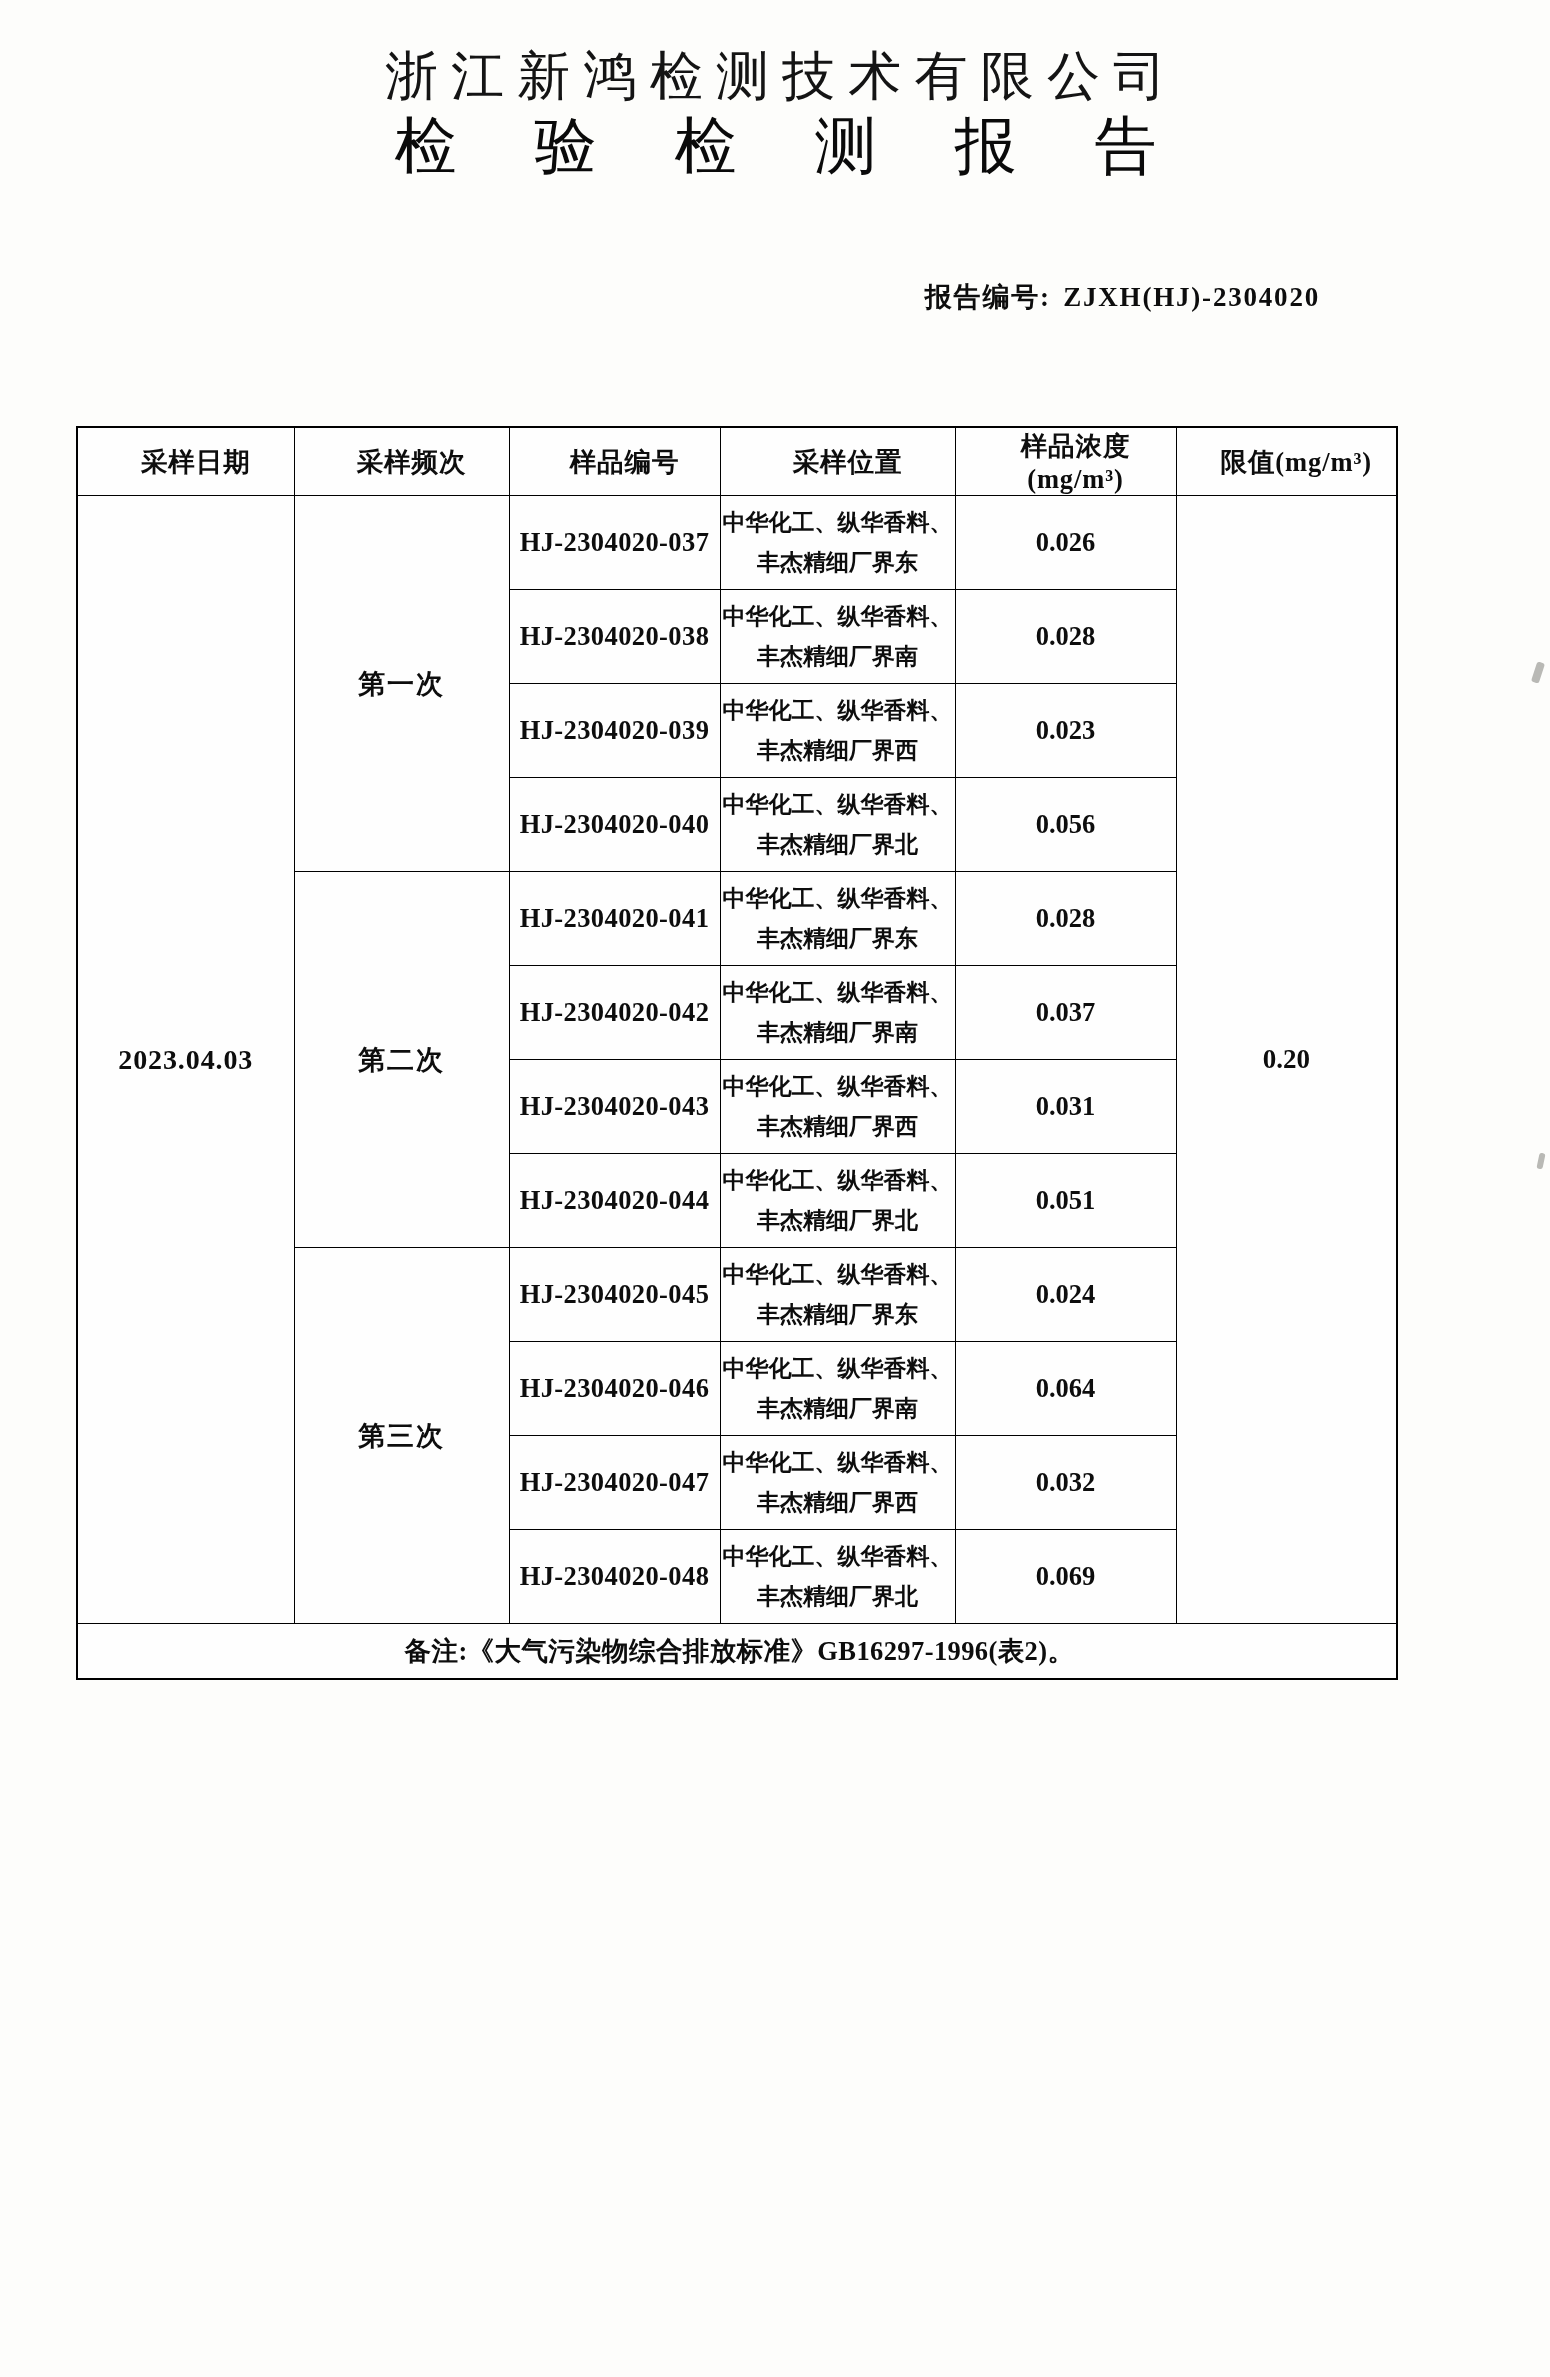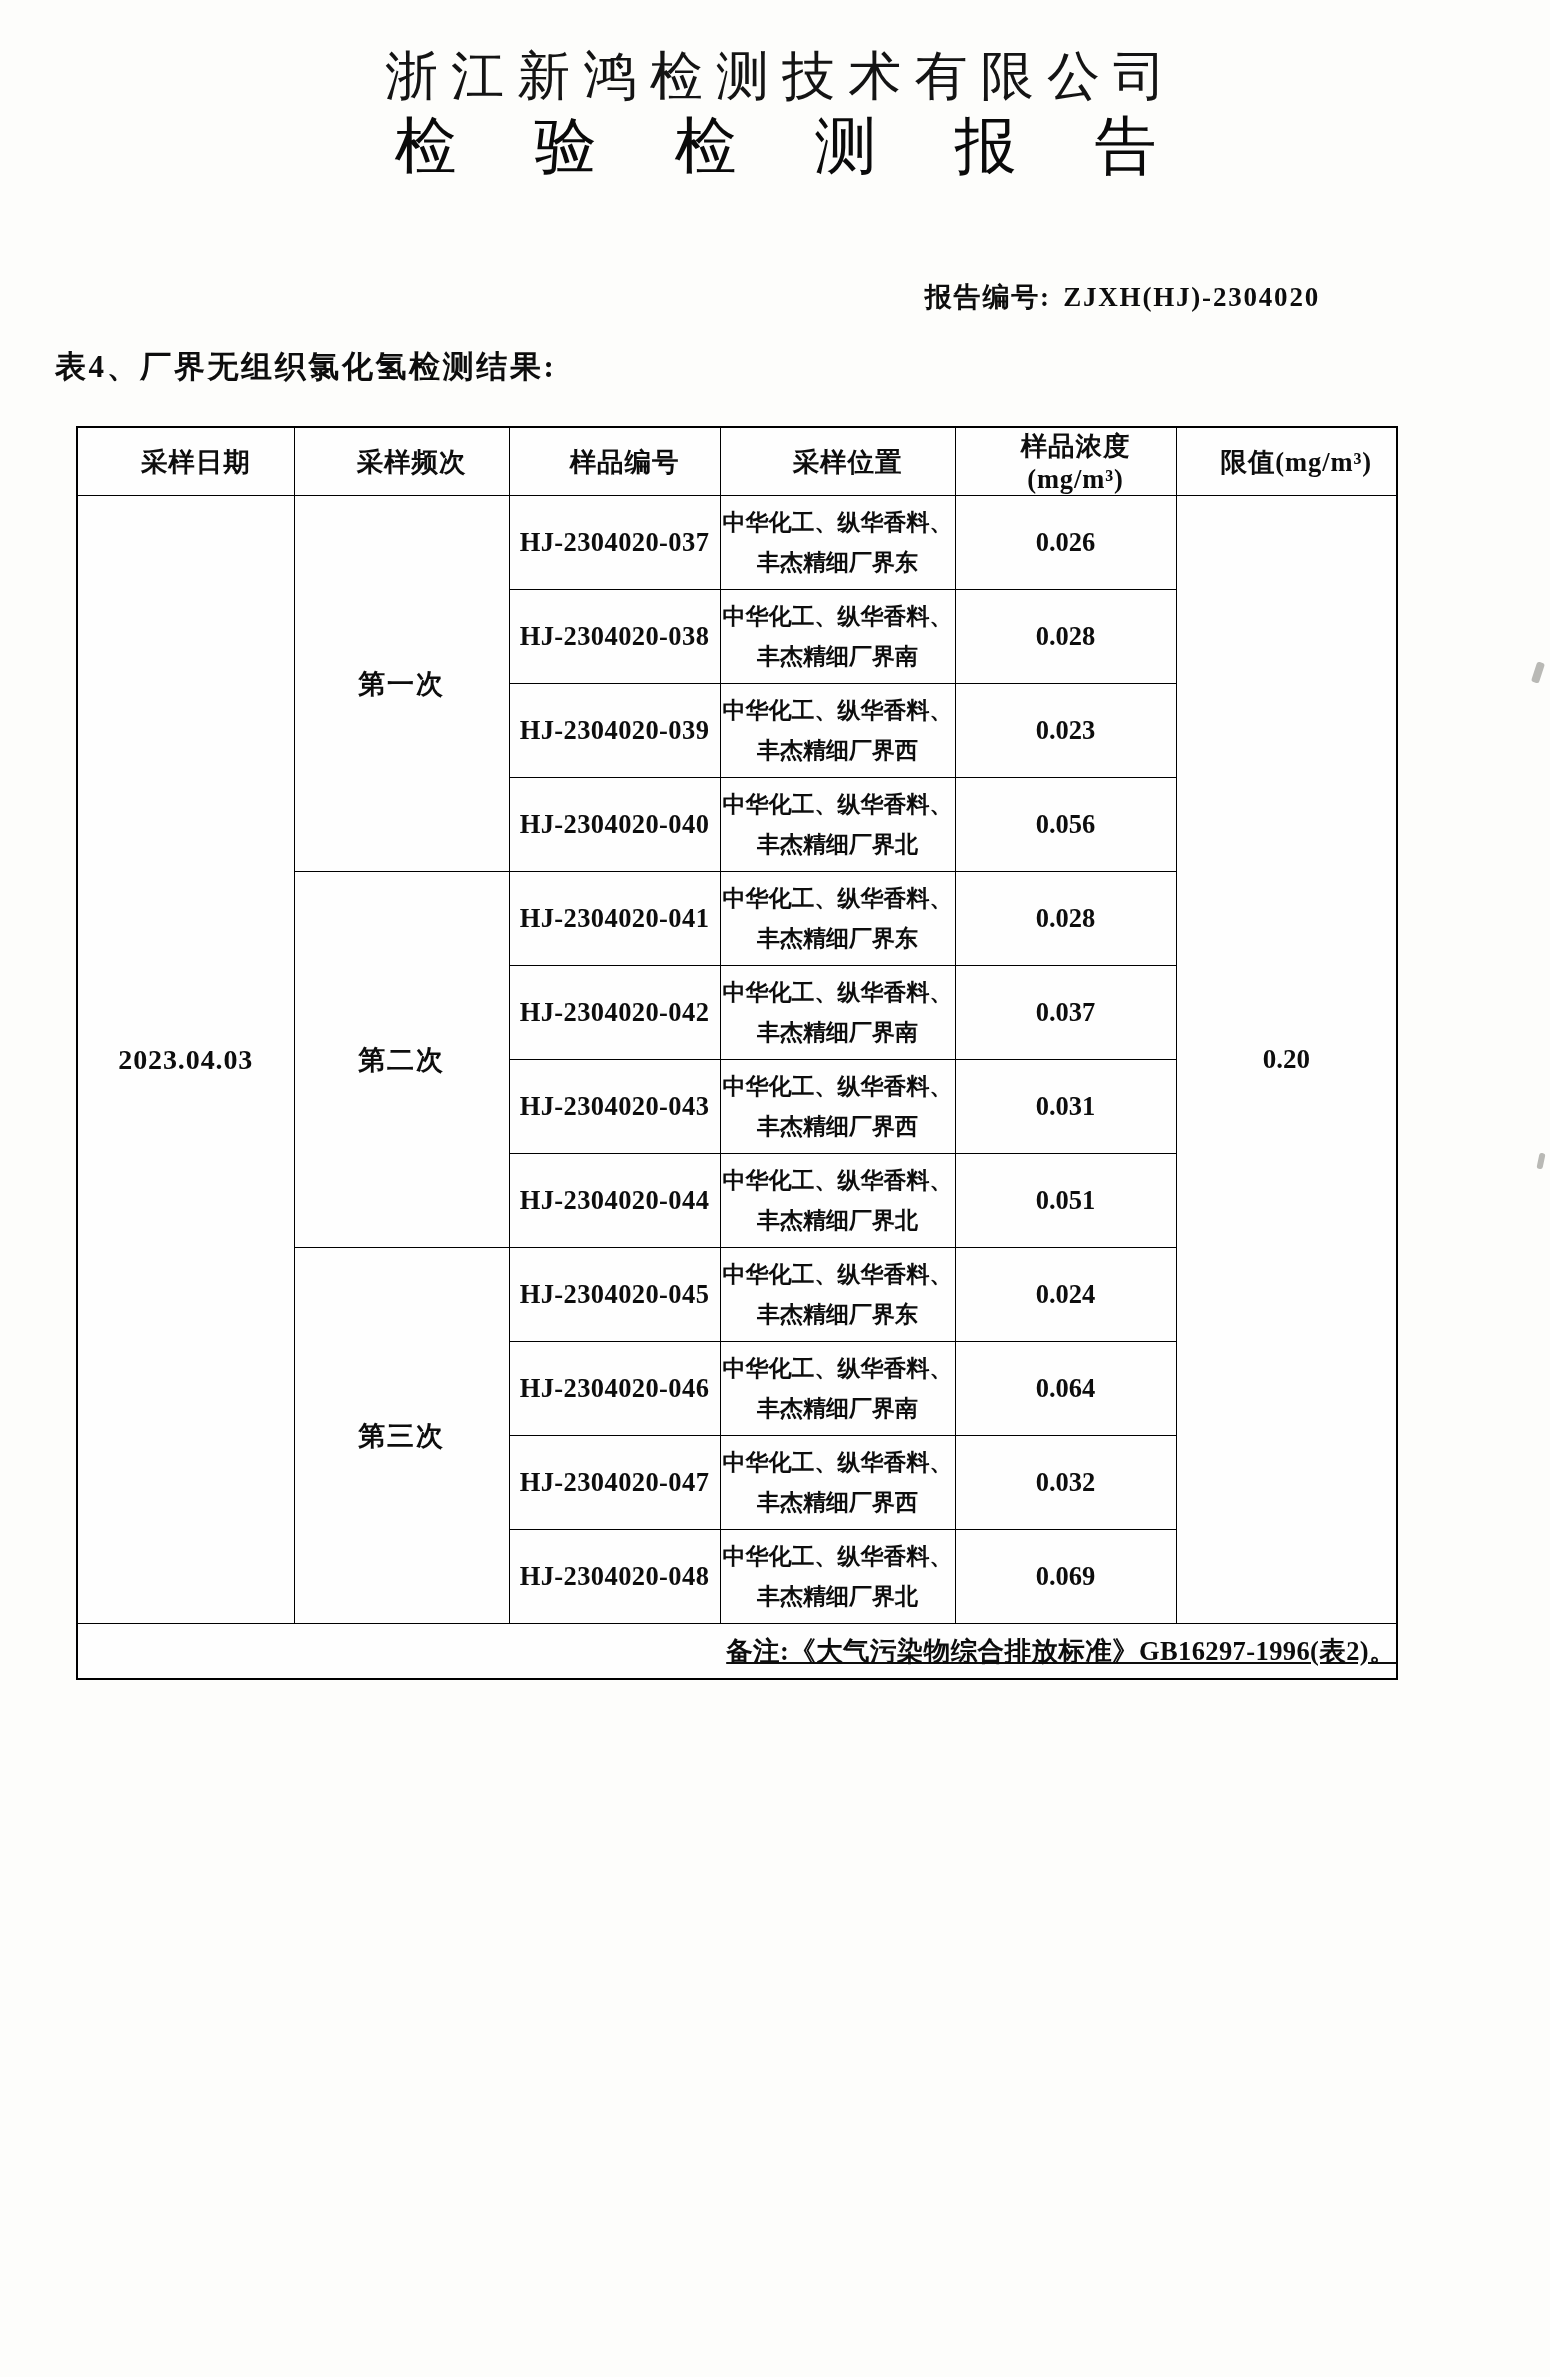--- a/index.html
+++ b/index.html
@@ -51,22 +51,22 @@
   table.results th { height:65px; font-size:26.5px; letter-spacing:0.9px;padding-left:20px; }
   tr.data-row { height:94px; }
   td.date-cell { font-size:28px; letter-spacing:0.9px; }
   td.freq-cell { font-size:27px; letter-spacing:1.8px; }
   td.id-cell   { font-size:26.5px; letter-spacing:0.4px; }
   td.loc-cell  { font-size:23px; line-height:1.7; white-space:pre-line; padding:3.5px 1.8px; }
   td.val-cell  { font-size:26.5px; }
   td.limit-cell{ font-size:27px; }
   tr.note-row  { height:55px; }
   tr.note-row td {
-    text-align:right; padding-left:5px;
-    font-size:26.5px; letter-spacing:0.4px;text-decoration:underline;
+    text-align:center; padding-left:5px;
+    font-size:26.5px; letter-spacing:0.4px;
   }
   .page-footer {
     position:absolute; top:2171px; left:0; width:100%;
     text-align:center;
     font-size:25.6px; font-weight:700; letter-spacing:6.2px;
   }
   .scan-speck {
     position:absolute; background:#b9b9b5; border-radius:2.6px;
   }
   .speck-a { right:8.8px; top:662px; width:8px; height:21px; transform:rotate(18deg); }
@@ -77,21 +77,20 @@
 
 <div class="page">
 
   <div class="company-name">浙江新鸿检测技术有限公司</div>
   <div class="report-title">检验检测报告</div>
 
   <div class="report-no">
     <span class="lbl">报告编号:</span><span>ZJXH(HJ)-2304020</span>
   </div>
 
-  <div class="table-caption">表4、厂界无组织氯化氢检测结果:</div>
 
   <table class="results">
     <colgroup>
       <col style="width:217px">
         <col style="width:215px">
         <col style="width:211px">
       <col style="width:235px">
         <col style="width:221px">
         <col style="width:221px">
     </colgroup>

